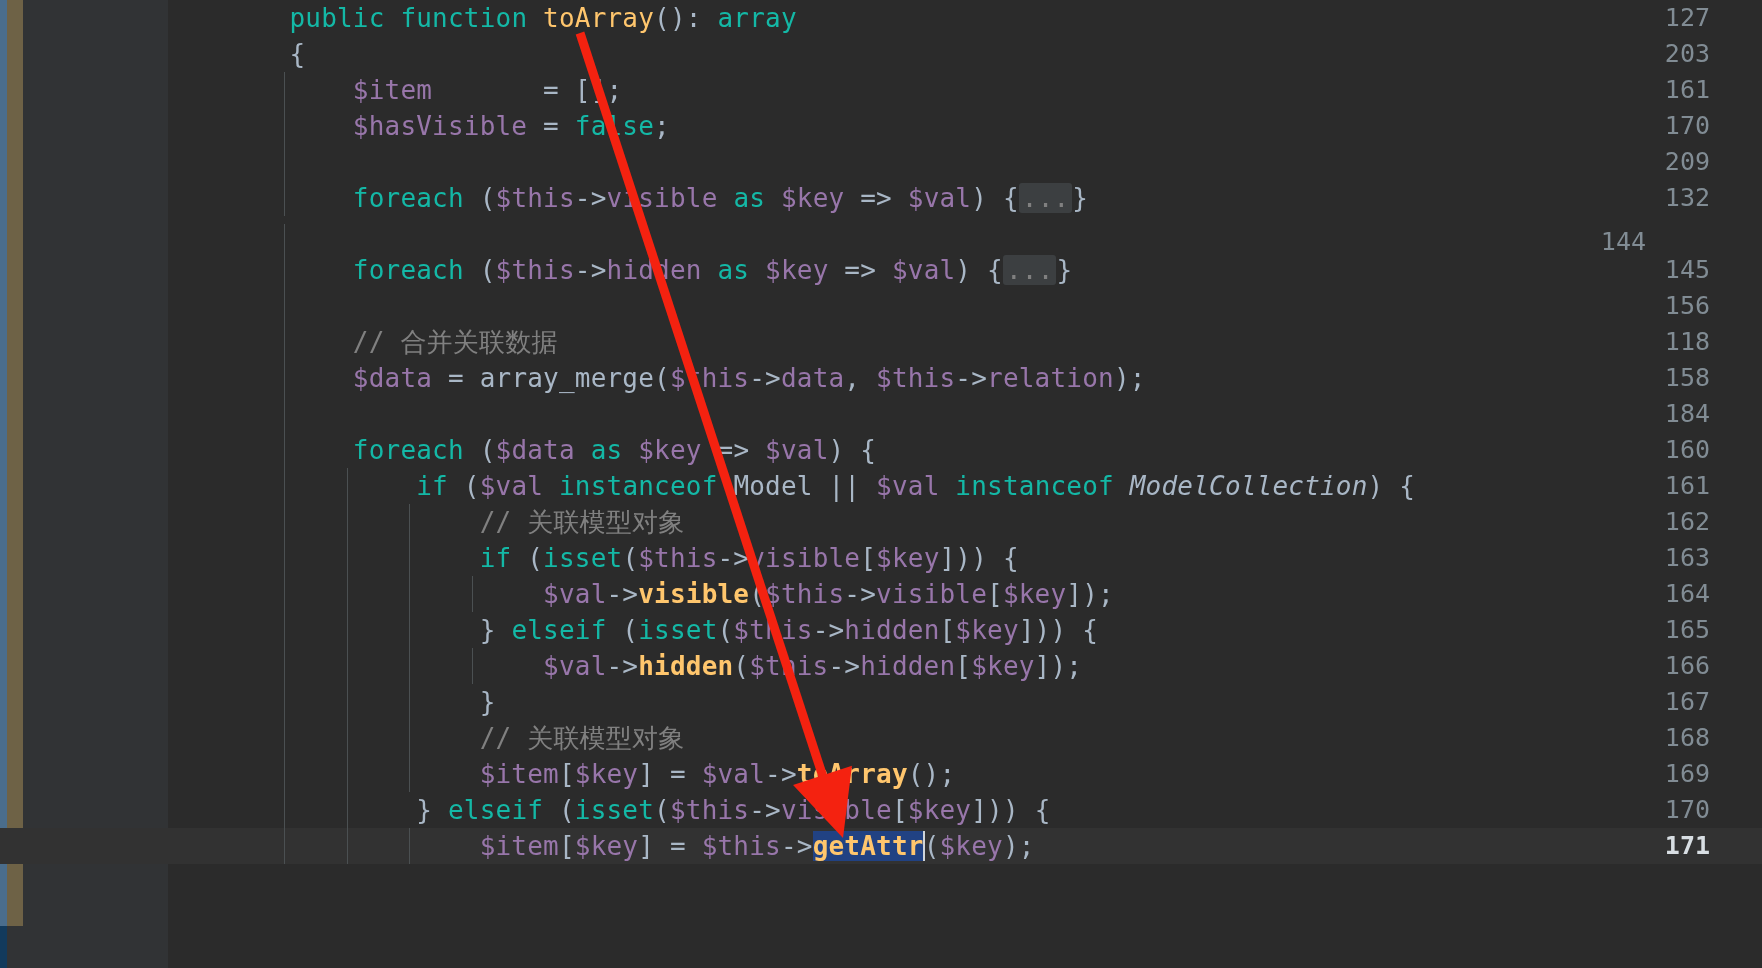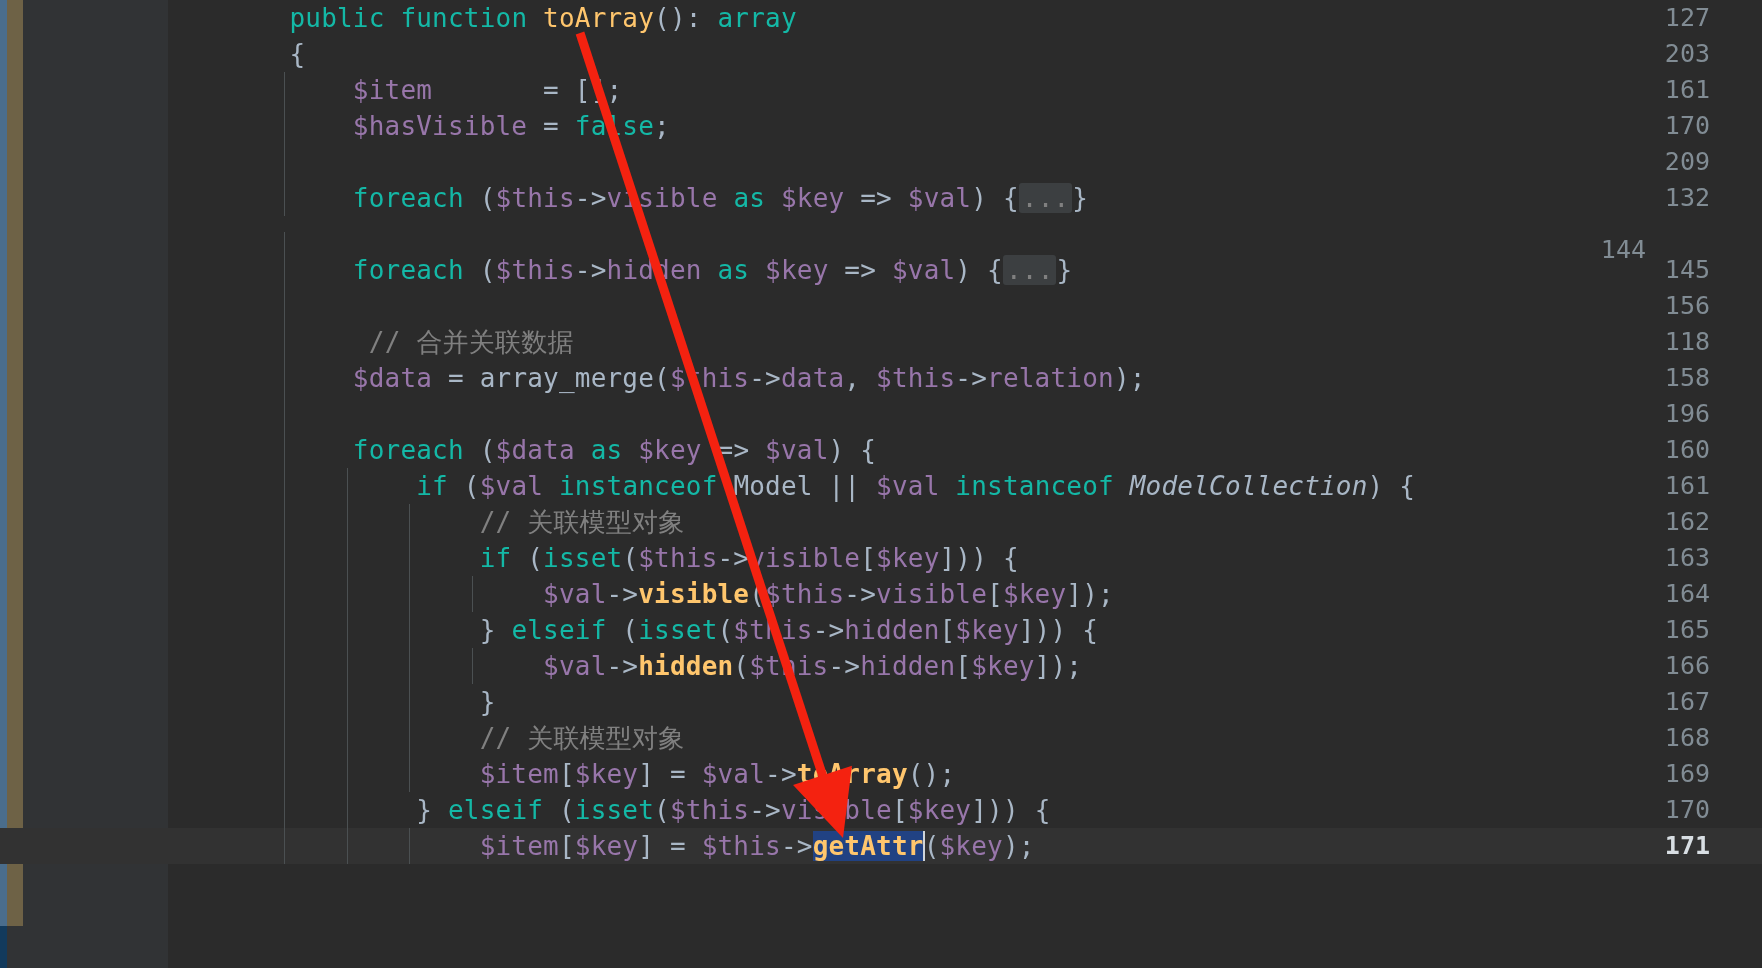--- a/index.html
+++ b/index.html
@@ -227,26 +227,26 @@
 
   <div class="code-area"></div>
 
   <div id="rows" style="position:absolute; left:0; top:0; width:1762px; z-index:5;">
       <div class="row" style="position: absolute; left: 0px; top: 0px; width: 1762px;"><div class="lnum">127</div><div class="codeline" style="left: 168px;"><span class="plain">    </span><span class="kw">public</span><span class="plain"> </span><span class="kw">function</span><span class="plain"> </span><span class="fn">toArray</span><span class="punc">()</span><span class="punc">: </span><span class="kw">array</span></div></div>
       <div class="row" style="position: absolute; left: 0px; top: 36px; width: 1762px;"><div class="lnum">203</div><div class="codeline" style="left: 168px;"><span class="plain">    </span><span class="punc">{</span></div></div>
       <div class="row" style="position: absolute; left: 0px; top: 72px; width: 1762px;"><div class="lnum">161</div><div class="indent-guide" style="left: 284.48px;"></div><div class="codeline" style="left: 168px;"><span class="plain">        </span><span class="var">$item</span><span class="punc">       = </span><span class="punc">[]</span><span class="punc">;</span></div></div>
       <div class="row" style="position: absolute; left: 0px; top: 108px; width: 1762px;"><div class="lnum">170</div><div class="indent-guide" style="left: 284.48px;"></div><div class="codeline" style="left: 168px;"><span class="plain">        </span><span class="var">$hasVisible</span><span class="punc"> = </span><span class="kw">false</span><span class="punc">;</span></div></div>
       <div class="row" style="position: absolute; left: 0px; top: 144px; width: 1762px;"><div class="lnum">209</div><div class="indent-guide" style="left: 284.48px;"></div><div class="codeline" style="left: 168px;"></div></div>
       <div class="row" style="position: absolute; left: 0px; top: 180px; width: 1762px;"><div class="lnum">132</div><div class="indent-guide" style="left: 284.48px;"></div><div class="codeline" style="left: 168px;"><span class="plain">        </span><span class="kw">foreach</span><span class="punc"> (</span><span class="var">$this</span><span class="punc">-&gt;</span><span class="var">visible</span><span class="plain"> </span><span class="kw">as</span><span class="plain"> </span><span class="var">$key</span><span class="punc"> =&gt; </span><span class="var">$val</span><span class="punc">) {</span><span class="fold-ph">...</span><span class="punc">}</span></div></div>
-      <div class="row" style="position: absolute; left: 0px; top: 232px; width: 1698px;"><div class="lnum">144</div><div class="indent-guide" style="left: 284.48px;"></div><div class="codeline" style="left: 168px;"></div></div>
+      <div class="row" style="position: absolute; left: 0px; top: 224px; width: 1698px;"><div class="lnum">144</div><div class="indent-guide" style="left: 284.48px;"></div><div class="codeline" style="left: 168px;"></div></div>
       <div class="row" style="position: absolute; left: 0px; top: 252px; width: 1762px;"><div class="lnum">145</div><div class="indent-guide" style="left: 284.48px;"></div><div class="codeline" style="left: 168px;"><span class="plain">        </span><span class="kw">foreach</span><span class="punc"> (</span><span class="var">$this</span><span class="punc">-&gt;</span><span class="var">hidden</span><span class="plain"> </span><span class="kw">as</span><span class="plain"> </span><span class="var">$key</span><span class="punc"> =&gt; </span><span class="var">$val</span><span class="punc">) {</span><span class="fold-ph">...</span><span class="punc">}</span></div></div>
       <div class="row" style="position: absolute; left: 0px; top: 288px; width: 1762px;"><div class="lnum">156</div><div class="indent-guide" style="left: 284.48px;"></div><div class="codeline" style="left: 168px;"></div></div>
-      <div class="row" style="position: absolute; left: 0px; top: 324px; width: 1762px;"><div class="lnum">118</div><div class="indent-guide" style="left: 284.48px;"></div><div class="codeline" style="left: 184px; text-align: right;"><span class="plain">        </span><span class="cmt">// </span><span class="cmt-cn">合并关联数据</span></div></div>
+      <div class="row" style="position: absolute; left: 0px; top: 324px; width: 1762px;"><div class="lnum">118</div><div class="indent-guide" style="left: 284.48px;"></div><div class="codeline" style="left: 168px; text-align: right;"><span class="plain">        </span><span class="cmt">// </span><span class="cmt-cn">合并关联数据</span></div></div>
       <div class="row" style="position: absolute; left: 0px; top: 360px; width: 1762px;"><div class="lnum">158</div><div class="indent-guide" style="left: 284.48px;"></div><div class="codeline" style="left: 168px;"><span class="plain">        </span><span class="var">$data</span><span class="punc"> = </span><span class="plain">array_merge</span><span class="punc">(</span><span class="var">$this</span><span class="punc">-&gt;</span><span class="var">data</span><span class="punc">, </span><span class="var">$this</span><span class="punc">-&gt;</span><span class="var">relation</span><span class="punc">);</span></div></div>
-      <div class="row" style="position: absolute; left: 0px; top: 396px; width: 1762px;"><div class="lnum">196</div><div class="indent-guide" style="left: 284.48px;"></div><div class="codeline" style="left: 168px;"></div></div>
+      <div class="row" style="position: absolute; left: 0px; top: 396px; width: 1762px;"><div class="lnum">184</div><div class="indent-guide" style="left: 284.48px;"></div><div class="codeline" style="left: 168px;"></div></div>
       <div class="row" style="position: absolute; left: 0px; top: 432px; width: 1762px;"><div class="lnum">160</div><div class="indent-guide" style="left: 284.48px;"></div><div class="codeline" style="left: 168px;"><span class="plain">        </span><span class="kw">foreach</span><span class="punc"> (</span><span class="var">$data</span><span class="plain"> </span><span class="kw">as</span><span class="plain"> </span><span class="var">$key</span><span class="punc"> =&gt; </span><span class="var">$val</span><span class="punc">) {</span></div></div>
       <div class="row" style="position: absolute; left: 0px; top: 468px; width: 1762px;"><div class="lnum">161</div><div class="indent-guide" style="left: 284.48px;"></div><div class="indent-guide" style="left: 346.96px;"></div><div class="codeline" style="left: 168px;"><span class="plain">            </span><span class="kw">if</span><span class="punc"> (</span><span class="var">$val</span><span class="plain"> </span><span class="kw">instanceof</span><span class="plain"> </span><span class="cls">Model</span><span class="punc"> || </span><span class="var">$val</span><span class="plain"> </span><span class="kw">instanceof</span><span class="plain"> </span><span class="clsi">ModelCollection</span><span class="punc">) {</span></div></div>
       <div class="row" style="position: absolute; left: 0px; top: 504px; width: 1762px;"><div class="lnum">162</div><div class="indent-guide" style="left: 284.48px;"></div><div class="indent-guide" style="left: 346.96px;"></div><div class="indent-guide" style="left: 409.44px;"></div><div class="codeline" style="left: 168px;"><span class="plain">                </span><span class="cmt">// </span><span class="cmt-cn">关联模型对象</span></div></div>
       <div class="row" style="position: absolute; left: 0px; top: 540px; width: 1762px;"><div class="lnum">163</div><div class="indent-guide" style="left: 284.48px;"></div><div class="indent-guide" style="left: 346.96px;"></div><div class="indent-guide" style="left: 409.44px;"></div><div class="codeline" style="left: 168px;"><span class="plain">                </span><span class="kw">if</span><span class="punc"> (</span><span class="kw">isset</span><span class="punc">(</span><span class="var">$this</span><span class="punc">-&gt;</span><span class="var">visible</span><span class="punc">[</span><span class="var">$key</span><span class="punc">])) {</span></div></div>
       <div class="row" style="position: absolute; left: 0px; top: 576px; width: 1762px;"><div class="lnum">164</div><div class="indent-guide" style="left: 284.48px;"></div><div class="indent-guide" style="left: 346.96px;"></div><div class="indent-guide" style="left: 409.44px;"></div><div class="indent-guide" style="left: 471.92px;"></div><div class="codeline" style="left: 168px;"><span class="plain">                    </span><span class="var">$val</span><span class="punc">-&gt;</span><span class="fnb">visible</span><span class="punc">(</span><span class="var">$this</span><span class="punc">-&gt;</span><span class="var">visible</span><span class="punc">[</span><span class="var">$key</span><span class="punc">]);</span></div></div>
       <div class="row" style="position: absolute; left: 0px; top: 612px; width: 1762px;"><div class="lnum">165</div><div class="indent-guide" style="left: 284.48px;"></div><div class="indent-guide" style="left: 346.96px;"></div><div class="indent-guide" style="left: 409.44px;"></div><div class="codeline" style="left: 168px;"><span class="plain">                </span><span class="punc">} </span><span class="kw">elseif</span><span class="punc"> (</span><span class="kw">isset</span><span class="punc">(</span><span class="var">$this</span><span class="punc">-&gt;</span><span class="var">hidden</span><span class="punc">[</span><span class="var">$key</span><span class="punc">])) {</span></div></div>
       <div class="row" style="position: absolute; left: 0px; top: 648px; width: 1762px;"><div class="lnum">166</div><div class="indent-guide" style="left: 284.48px;"></div><div class="indent-guide" style="left: 346.96px;"></div><div class="indent-guide" style="left: 409.44px;"></div><div class="indent-guide" style="left: 471.92px;"></div><div class="codeline" style="left: 168px;"><span class="plain">                    </span><span class="var">$val</span><span class="punc">-&gt;</span><span class="fnb">hidden</span><span class="punc">(</span><span class="var">$this</span><span class="punc">-&gt;</span><span class="var">hidden</span><span class="punc">[</span><span class="var">$key</span><span class="punc">]);</span></div></div>
       <div class="row" style="position: absolute; left: 0px; top: 684px; width: 1762px;"><div class="lnum">167</div><div class="indent-guide" style="left: 284.48px;"></div><div class="indent-guide" style="left: 346.96px;"></div><div class="indent-guide" style="left: 409.44px;"></div><div class="codeline" style="left: 168px;"><span class="plain">                </span><span class="punc">}</span></div></div>
       <div class="row" style="position: absolute; left: 0px; top: 720px; width: 1762px;"><div class="lnum">168</div><div class="indent-guide" style="left: 284.48px;"></div><div class="indent-guide" style="left: 346.96px;"></div><div class="indent-guide" style="left: 409.44px;"></div><div class="codeline" style="left: 168px;"><span class="plain">                </span><span class="cmt">// </span><span class="cmt-cn">关联模型对象</span></div></div>
       <div class="row" style="position: absolute; left: 0px; top: 756px; width: 1762px;"><div class="lnum">169</div><div class="indent-guide" style="left: 284.48px;"></div><div class="indent-guide" style="left: 346.96px;"></div><div class="indent-guide" style="left: 409.44px;"></div><div class="codeline" style="left: 168px;"><span class="plain">                </span><span class="var">$item</span><span class="punc">[</span><span class="var">$key</span><span class="punc">] = </span><span class="var">$val</span><span class="punc">-&gt;</span><span class="fnb">toArray</span><span class="punc">();</span></div></div>

